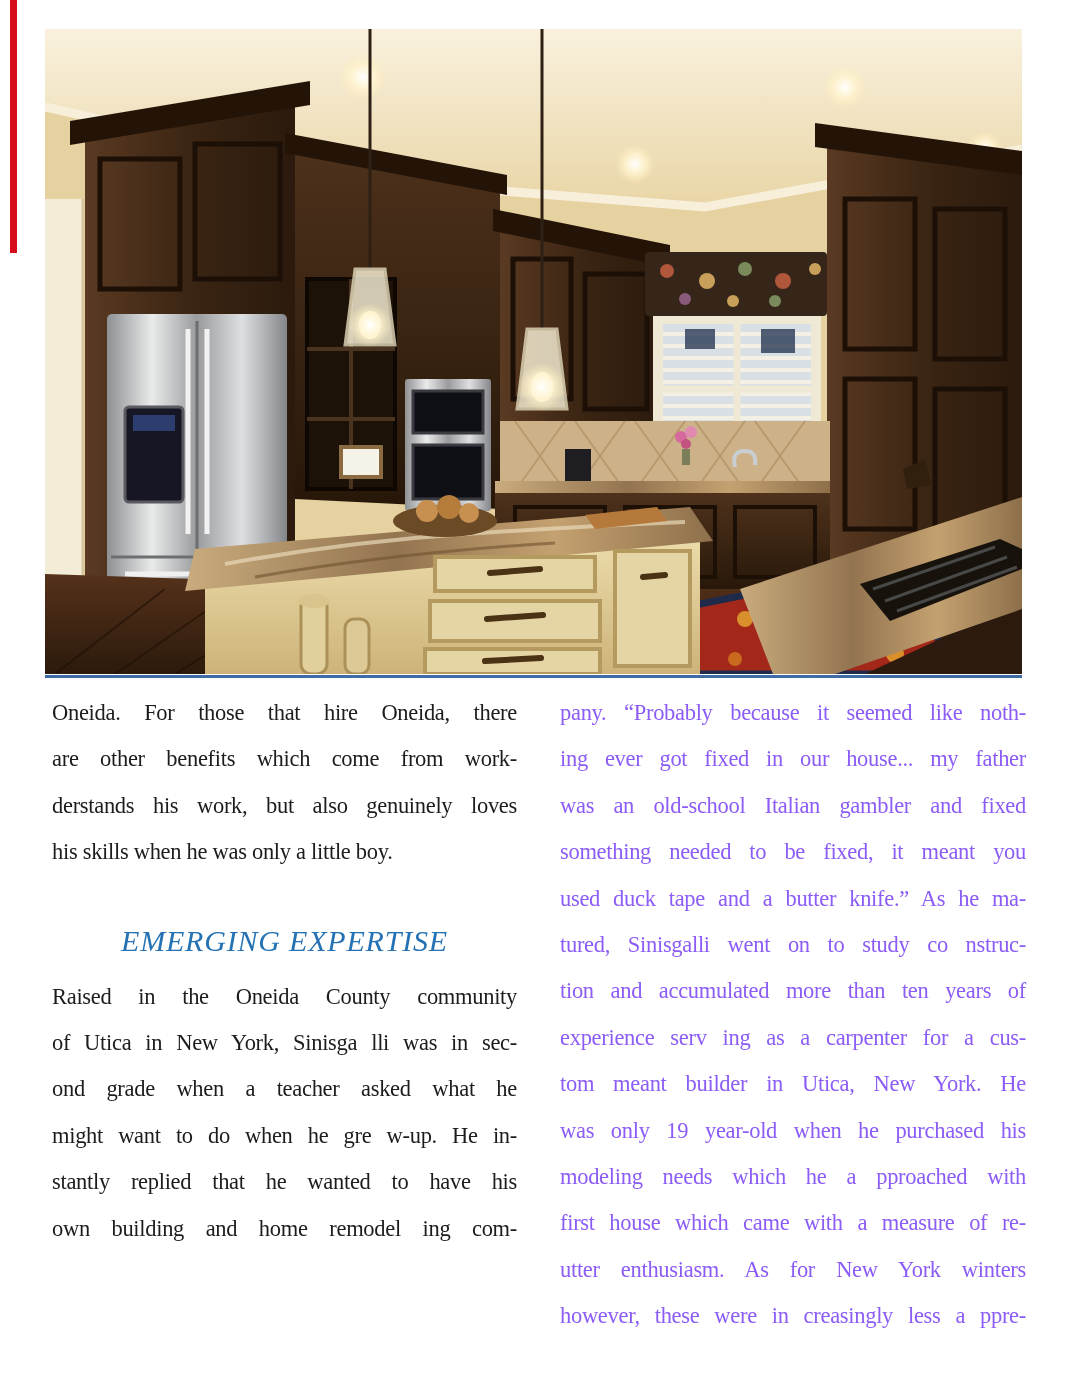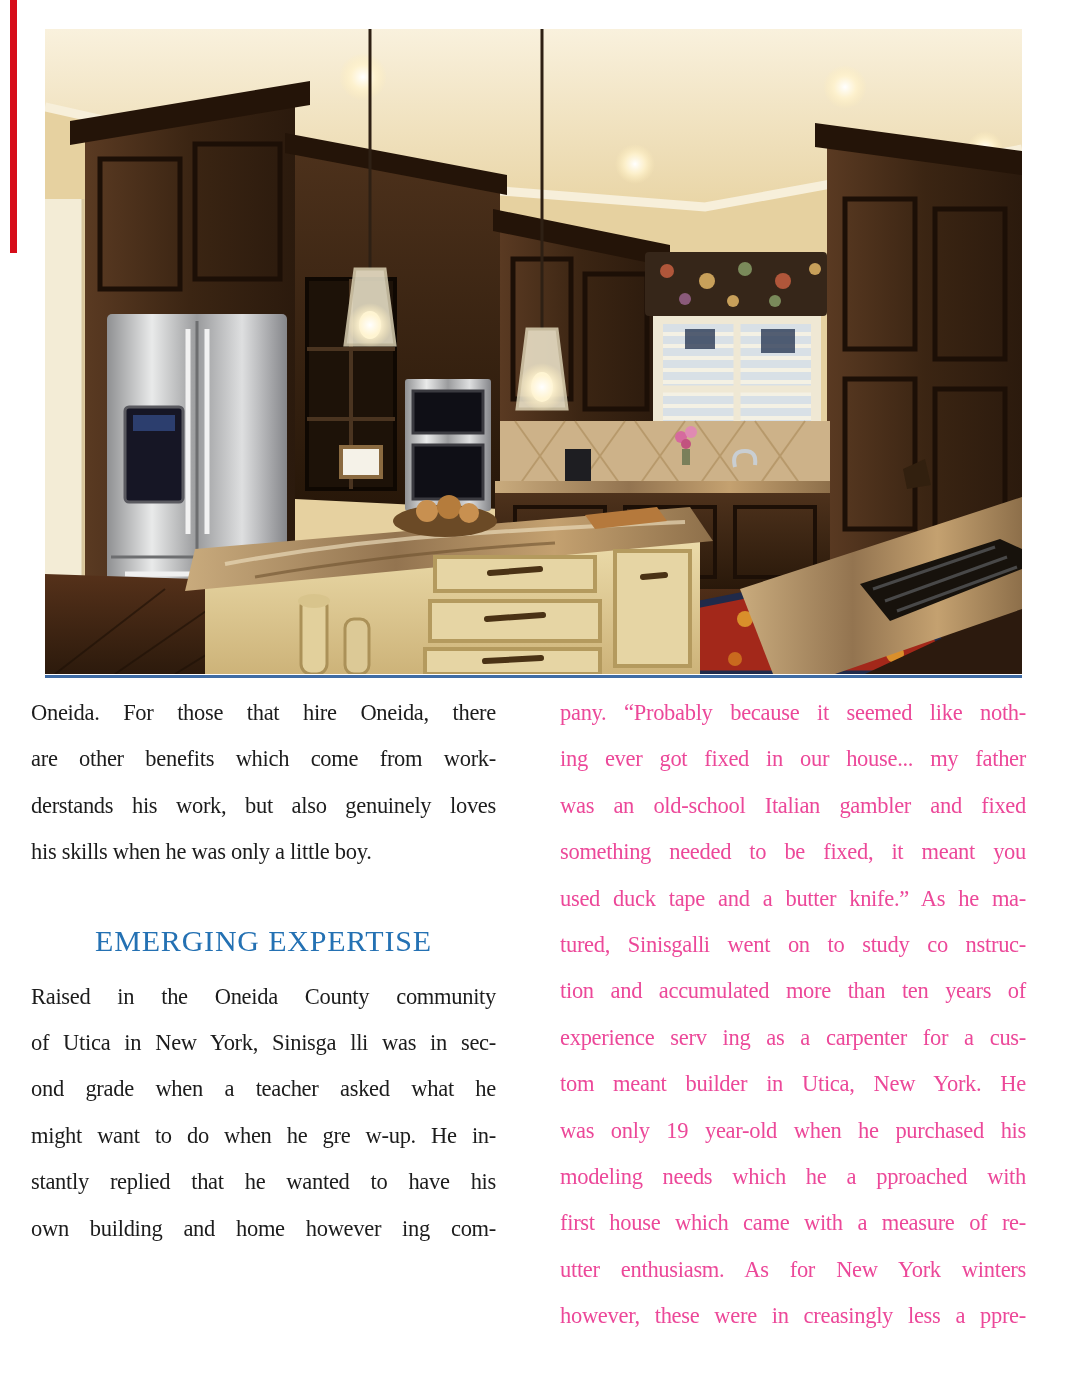--- a/index.html
+++ b/index.html
@@ -28,21 +28,21 @@
     left: 45px; top: 675px;
     width: 977px; height: 3px;
   }
   .col {
     position: absolute;
     top: 690px;
     color: #1c1c1c;
     font-size: 22.5px;
     letter-spacing: -0.3px;
   }
-  .col-left  { left: 31px;  width: 465px; }
+  .col-left  { left: 52px;  width: 465px; }
   .col-right { left: 560px; width: 466px; }
   .jline {
     line-height: 46.4px;
     height: 46.4px;
     white-space: nowrap;
     text-align: justify;
     text-align-last: justify;
   }
   .jline.ragged { text-align-last: left; }
   .section-heading {
@@ -293,32 +293,32 @@
 
   <div class="photo-rule" style="background: rgb(63, 108, 165);"></div>
 
   <div class="col col-left" style="color: rgb(28, 28, 28);">
     <div>
         <div class="jline">Oneida. For those  that hire Oneida, there</div>
         <div class="jline">are other benefits which come from work-</div>
         <div class="jline">derstands his work, but also genuinely loves</div>
         <div class="jline ragged">his skills when he was only a little boy.</div>
       </div>
-    <div class="section-heading" style="color: rgb(36, 113, 179);">EMERGING EXPERTISE</div>
+    <div class="section-heading" style="color: rgb(36, 113, 179); font-style: italic;">EMERGING EXPERTISE</div>
     <div>
         <div class="jline">Raised in the Oneida County community</div>
         <div class="jline">of Utica in New York, Sinisga lli was in sec-</div>
         <div class="jline">ond grade when a teacher asked what he</div>
         <div class="jline">might want to do when he gre w-up. He in-</div>
         <div class="jline">stantly  replied  that he wanted to have his</div>
-        <div class="jline">own building and home however ing com-</div>
+        <div class="jline">own building and home remodel ing com-</div>
       </div>
   </div>
 
-  <div class="col col-right" style="color: #ec4899;">
+  <div class="col col-right" style="color: #8b5cf6;">
     <div>
         <div class="jline">pany. “Probably because it seemed like noth-</div>
         <div class="jline">ing ever got fixed in our house... my father</div>
         <div class="jline">was an old-school Italian gambler and fixed</div>
         <div class="jline">something needed to be fixed, it meant you</div>
         <div class="jline">used duck tape and a butter knife.” As he ma-</div>
         <div class="jline">tured, Sinisgalli went on to study co nstruc-</div>
         <div class="jline">tion and accumulated more than ten years of</div>
         <div class="jline">experience serv ing as a  carpenter for a cus-</div>
         <div class="jline">tom  meant builder in Utica, New York. He</div>

